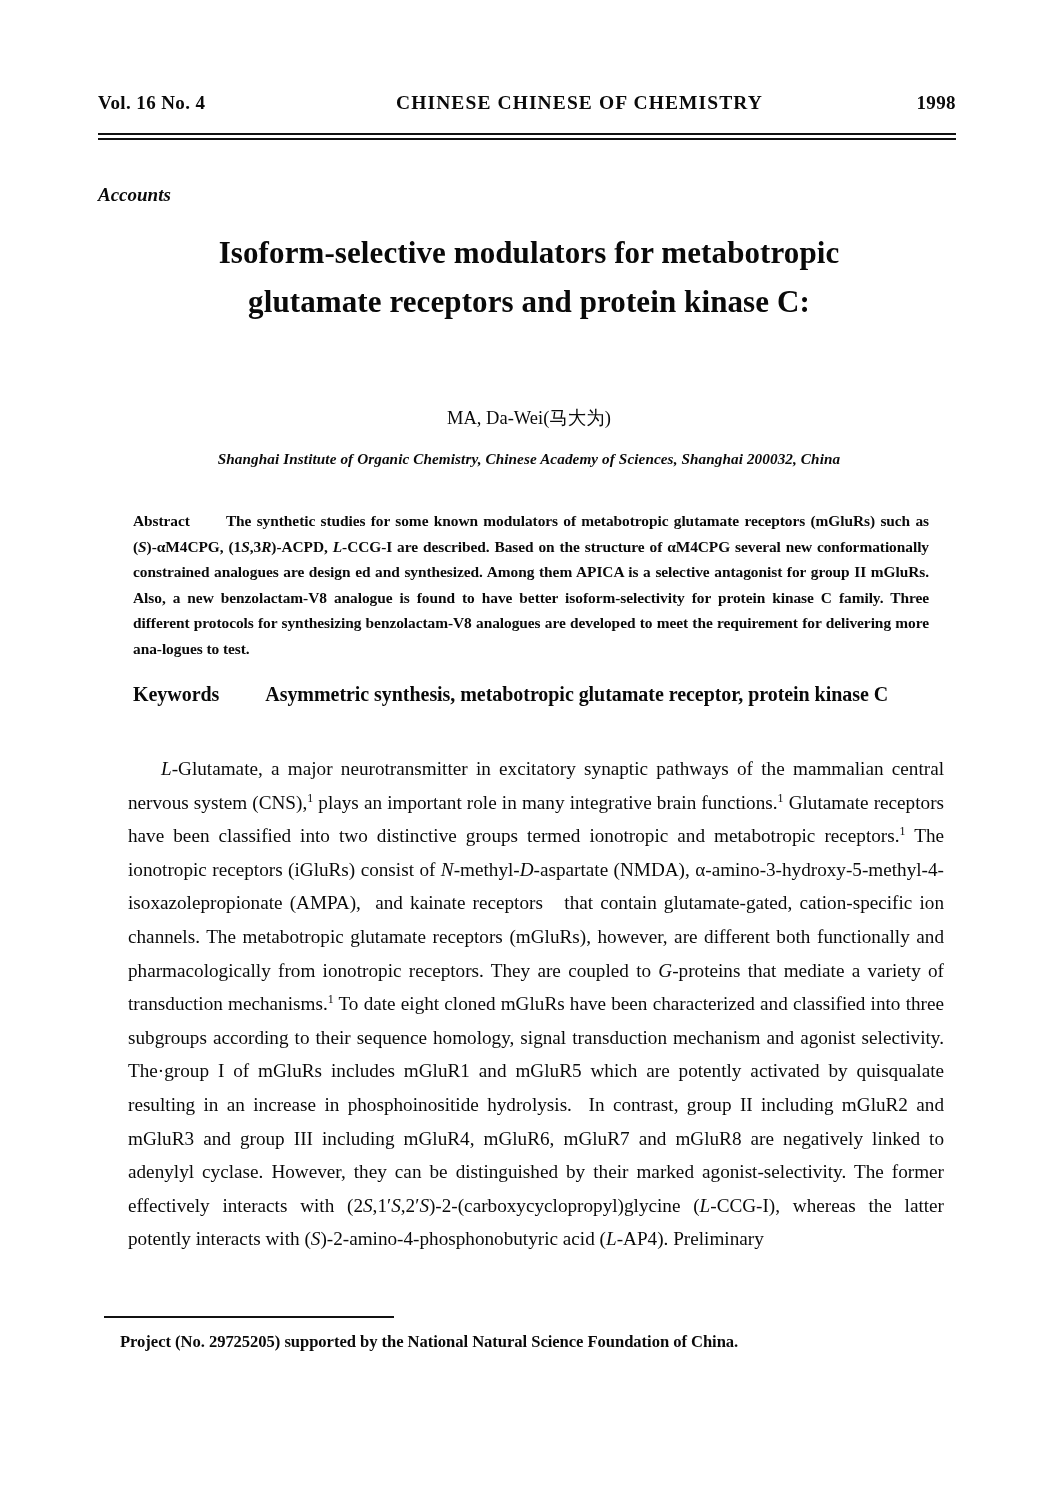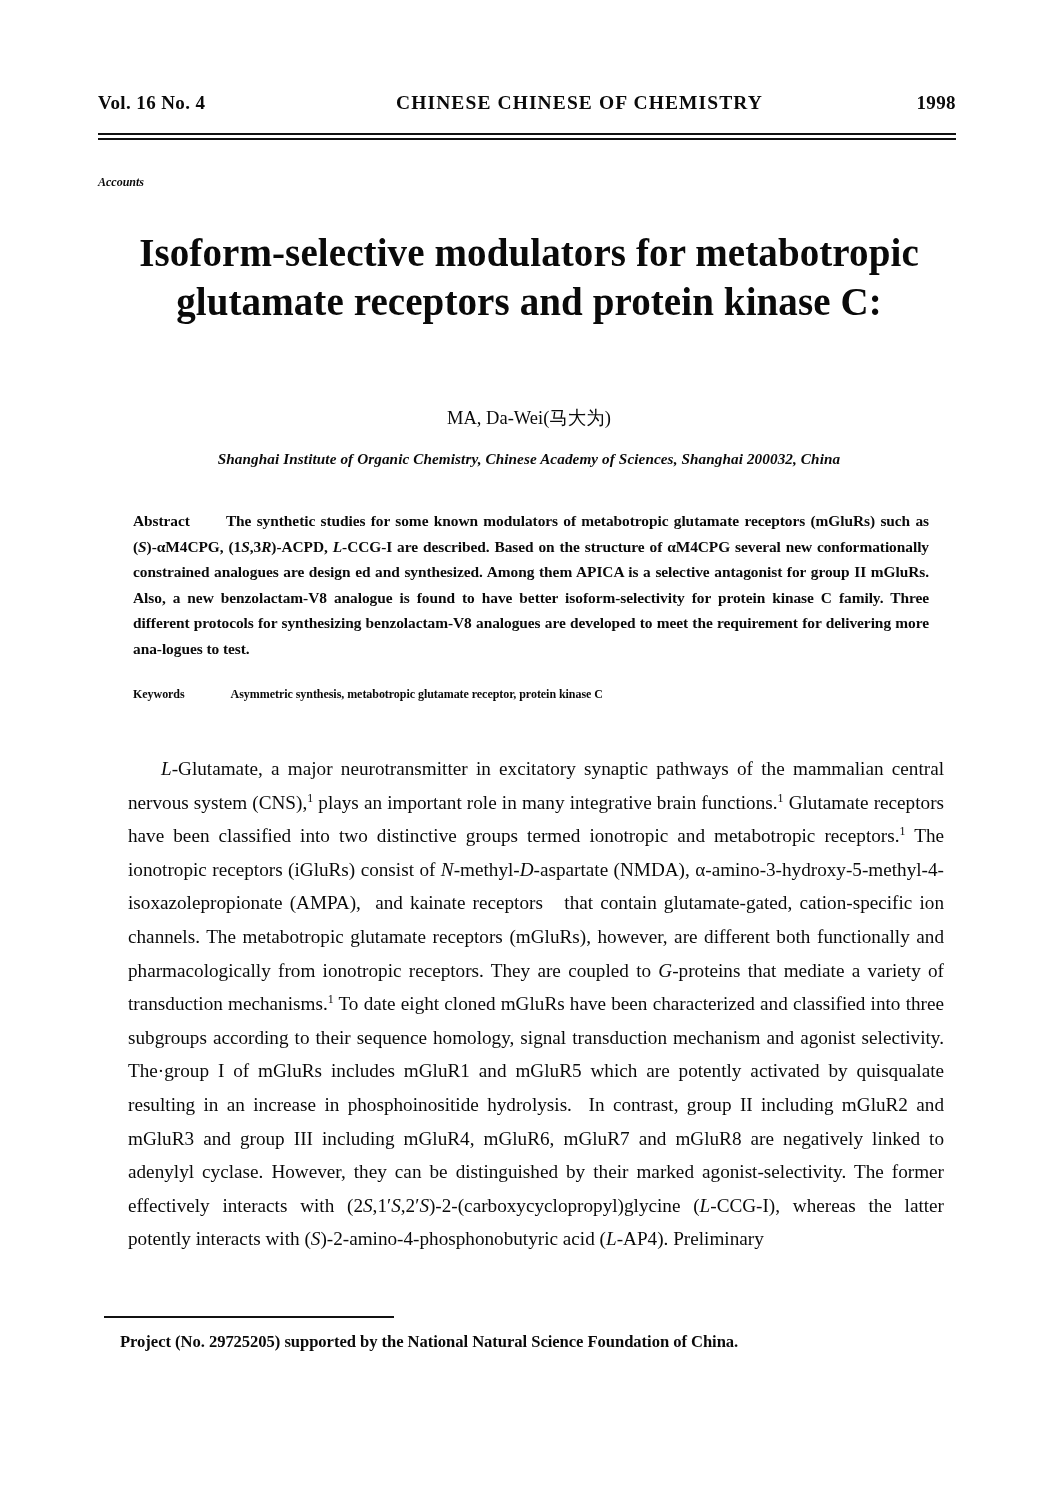--- a/index.html
+++ b/index.html
@@ -61,35 +61,35 @@
     width: 100%;
     background: #111;
   }
   .rule-double .r1 { top: 0; height: 2.4px; }
   .rule-double .r2 { top: 5px; height: 2.4px; }
 
   
   .kicker {
     position: absolute;
     left: 98px;
-    top: 175px;
+    top: 184px;
     font-style: italic;
     font-weight: bold;
-    font-size: 12px;
+    font-size: 19px;
     font-family: "Liberation Serif", "DejaVu Serif", serif;
   }
 
   
   .title {
     position: absolute;
     left: 110px;
     top: 228px;
     width: 838px;
     text-align: center;
-    font-size: 39px;
+    font-size: 31px;
     font-weight: bold;
     line-height: 49px;
     letter-spacing: 0.1px;
   }
   .title .tl { display: block; }
 
   
   .author {
     position: absolute;
     left: 110px;
@@ -123,21 +123,21 @@
     letter-spacing: -0.05px;
   }
   .abstract .lbl { font-weight: bold; }
   .abstract .gap { display: inline-block; width: 36px; }
 
   .keywords {
     position: absolute;
     left: 133px;
     top: 682px;
     width: 796px;
-    font-size: 12px;
+    font-size: 20px;
     line-height: 25px;
     font-weight: bold;
     letter-spacing: -0.05px;
   }
   .keywords .gap { display: inline-block; width: 46px; }
 
   
   .body {
     position: absolute;
     left: 120px;

